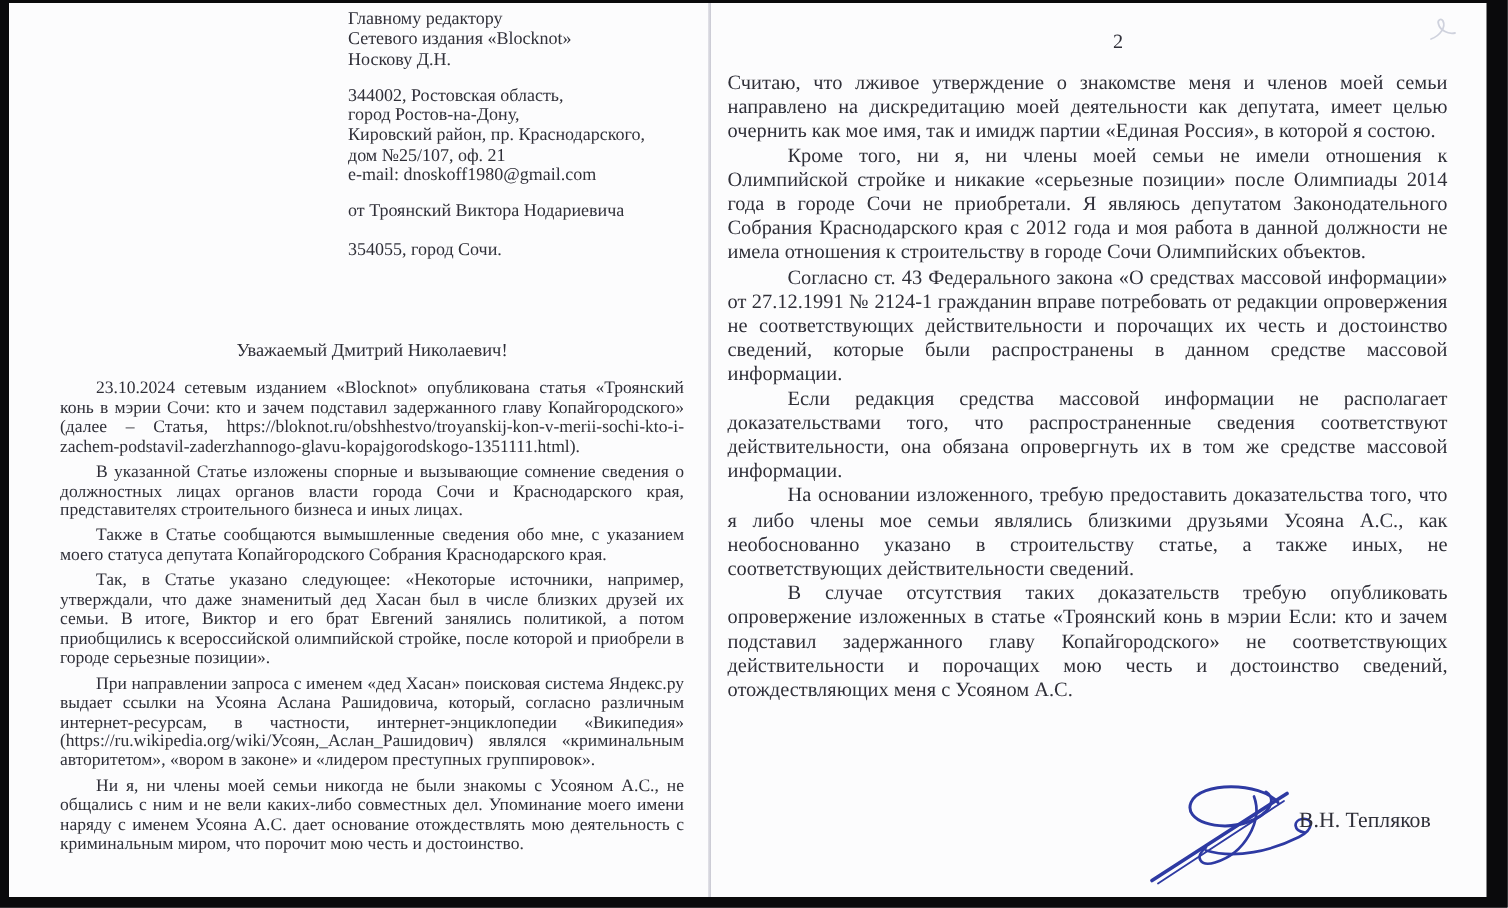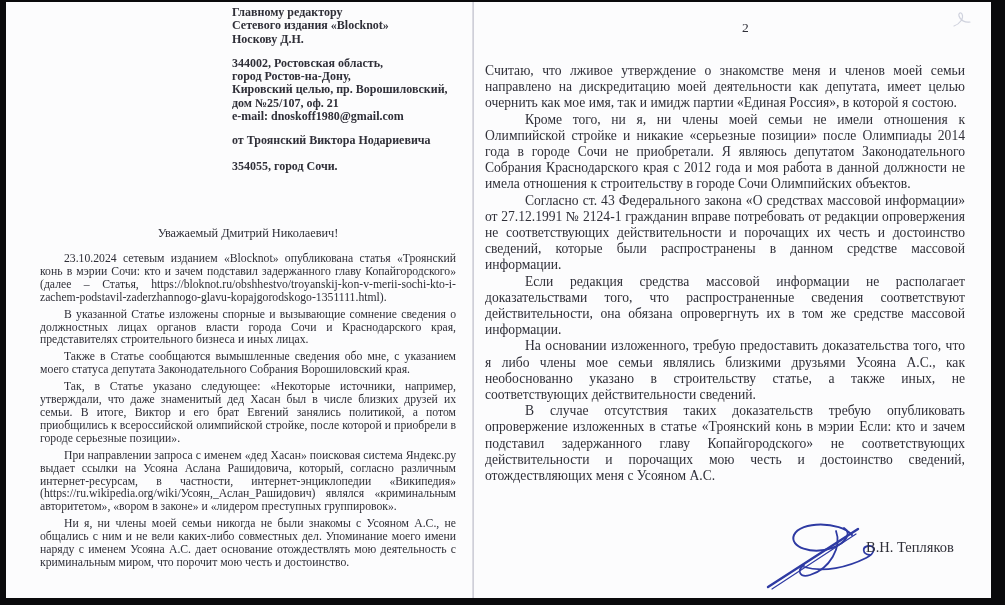--- a/index.html
+++ b/index.html
@@ -27,21 +27,20 @@
     left: 466px; top: 0;
     width: 2px; height: 596px;
     background: linear-gradient(to right, #e3e3e9, #c8c8d2);
   }
   
   .addr-block {
     position: absolute;
     left: 226px; top: 4px;
     font-size: 12px; line-height: 13.3px;
     white-space: nowrap;
-    font-weight: bold;
   }
   .addr-group { margin: 0 0 11px 0; }
   .addr-group.from-gap { margin-bottom: 12px; }
   .addr-group div { margin: 0; }
   .salutation {
     position: absolute;
     left: 30px; top: 224px; width: 424px;
     text-align: center;
     font-size: 12.3px;
   }
@@ -66,21 +65,21 @@
     position: absolute;
     left: 479px; top: 45px; width: 480px;
     font-size: 13.6px; line-height: 16.2px;
     text-align: justify;
   }
   .col-right p {
     margin: 0;
     text-indent: 40px;
     overflow-wrap: anywhere;
   }
-  .col-right p.no-indent { text-indent: 0; margin-top: 16px; }
+  .col-right p.no-indent { text-indent: 0; }
   
   .signature-svg {
     position: absolute;
     left: 746px; top: 511px;
     width: 140px; height: 88px;
   }
   .signature-name {
     position: absolute;
     left: 860px; top: 537px;
     font-size: 14.5px;
@@ -104,38 +103,38 @@
 
       <div class="addr-block">
         <div class="addr-group">
           <div>Главному редактору</div>
           <div>Сетевого издания «Blocknot»</div>
           <div>Носкову Д.Н.</div>
         </div>
         <div class="addr-group">
           <div>344002, Ростовская область,</div>
           <div>город Ростов-на-Дону,</div>
-          <div>Кировский целью, пр. Ворошиловский,</div>
+          <div>Кировский район, пр. Краснодарского,</div>
           <div>дом №25/107, оф. 21</div>
           <div>e-mail: dnoskoff1980@gmail.com</div>
         </div>
         <div class="addr-group from-gap">
           <div>от Троянский Виктора Нодариевича</div>
         </div>
         <div class="addr-group">
           <div>354055, город Сочи.</div>
         </div>
       </div>
 
       <div class="salutation">Уважаемый Дмитрий Николаевич!</div>
 
       <div class="col-left">
         <p>23.10.2024 сетевым изданием «Blocknot» опубликована статья «Троянский конь в мэрии Сочи: кто и зачем подставил задержанного главу Копайгородского» (далее – Статья, https://bloknot.ru/obshhestvo/troyanskij-kon-v-merii-sochi-kto-i-zachem-podstavil-zaderzhannogo-glavu-kopajgorodskogo-1351111.html).</p>
         <p>В указанной Статье изложены спорные и вызывающие сомнение сведения о должностных лицах органов власти города Сочи и Краснодарского края, представителях строительного бизнеса и иных лицах.</p>
-        <p>Также в Статье сообщаются вымышленные сведения обо мне, с указанием моего статуса депутата Законодательного Собрания Ворошиловский края.</p>
+        <p>Также в Статье сообщаются вымышленные сведения обо мне, с указанием моего статуса депутата Копайгородского Собрания Краснодарского края.</p>
         <p>Так, в Статье указано следующее: «Некоторые источники, например, утверждали, что даже знаменитый дед Хасан был в числе близких друзей их семьи. В итоге, Виктор и его брат Евгений занялись политикой, а потом приобщились к всероссийской олимпийской стройке, после которой и приобрели в городе серьезные позиции».</p>
         <p>При направлении запроса с именем «дед Хасан» поисковая система Яндекс.ру выдает ссылки на Усояна Аслана Рашидовича, который, согласно различным интернет-ресурсам, в частности, интернет-энциклопедии «Википедия» (https://ru.wikipedia.org/wiki/Усоян,_Аслан_Рашидович) являлся «криминальным авторитетом», «вором в законе» и «лидером преступных группировок».</p>
         <p>Ни я, ни члены моей семьи никогда не были знакомы с Усояном А.С., не общались с ним и не вели каких-либо совместных дел. Упоминание моего имени наряду с именем Усояна А.С. дает основание отождествлять мою деятельность с криминальным миром, что порочит мою честь и достоинство.</p>
       </div>
     </div>
 
     <div class="page-divider"></div>
 
     <div>
 

